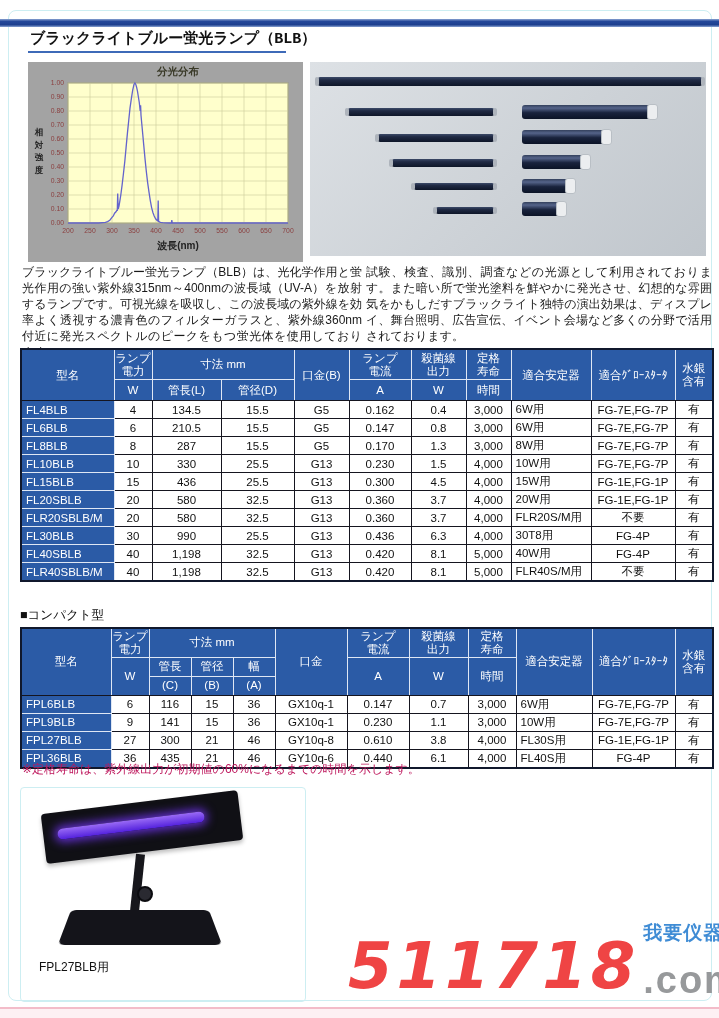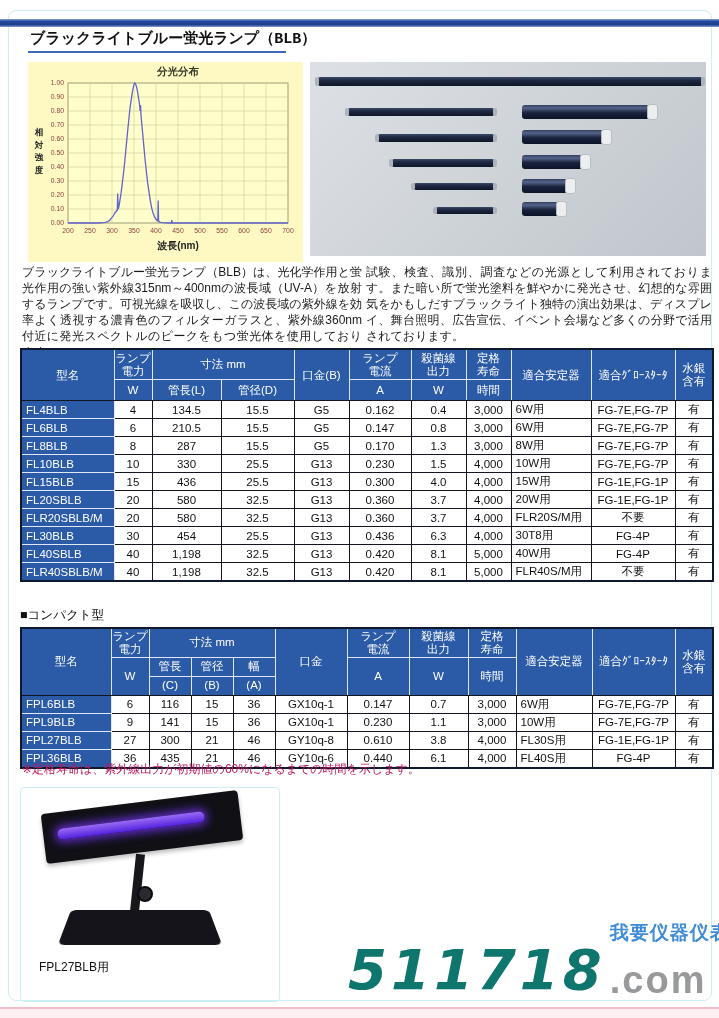--- a/index.html
+++ b/index.html
@@ -6,21 +6,21 @@
   .page{position:relative;width:719px;height:1018px;background:#ffffff;overflow:hidden;
         font-family:"Liberation Sans","DejaVu Sans",sans-serif;color:#1a1a1a;}
   .outer-frame{position:absolute;left:8px;top:10px;width:702px;height:989px;
         border:1px solid #cdeef2;border-radius:8px;}
   .top-bar{position:absolute;left:0;top:19px;width:719px;height:8px;
         background:linear-gradient(to bottom,#8aa3d2 0%,#24479a 30%,#1d3f8f 72%,#8aa3d2 100%);}
   .page-title{position:absolute;left:30px;top:29px;font-size:15px;font-weight:bold;color:#111;margin:0;font-family:Liberation Mono, monospace;}
   .title-underline{position:absolute;left:28px;top:51px;width:258px;height:2px;background:#3e6ab8;}
 
   
-  .chart-box{position:absolute;left:28px;top:62px;width:275px;height:200px;background:#fef9c3;}
+  .chart-box{position:absolute;left:28px;top:62px;width:275px;height:200px;background:#a3a3a3;}
 
   
   .tubes-photo{position:absolute;left:310px;top:62px;width:396px;height:194px;
         background:linear-gradient(135deg,#dde1e5 0%,#cdd2d7 55%,#c0c6cc 100%);}
   .tube{position:absolute;border-radius:2px;
         background:linear-gradient(to bottom,#3c4a68 0%,#202a44 35%,#0e1628 100%);}
   .tube.thin::before,.tube.thin::after{content:"";position:absolute;top:0;bottom:0;width:4px;background:#aeb4bc;}
   .tube.thin::before{left:-3px;border-radius:2px;}
   .tube.thin::after{right:-3px;border-radius:2px;}
   .tube.compact{background:linear-gradient(to bottom,#33405c 0%,#55648a 22%,#19233d 55%,#0b1326 100%);border-radius:3px;}
@@ -47,40 +47,40 @@
   #table1{left:20px;top:348px;}
   #table2{left:20px;top:627px;}
   #table1 .h1row th{height:27px;} #table1 .h2row th{height:18px;}
   #table2 .h1row th{height:25px;} #table2 .h2row th{height:16px;} #table2 .h3row th{height:16px;}
 
   .section-label{position:absolute;left:20px;top:607px;font-size:12.5px;color:#111;}
   .note-text{position:absolute;left:22px;top:761px;font-size:12px;color:#be185d;}
 
   
   .stand-box{position:absolute;left:20px;top:787px;width:258px;height:213px;
-        border:1px solid #cdeef2;border-radius:4px;}
+        border:1px solid #cdeef2;border-radius:4px;padding-left:26px;}
   .stand-photo{position:absolute;left:6px;top:4px;width:236px;height:166px;}
   .stand-head{position:absolute;left:16px;top:10px;width:198px;height:50px;background:#101015;
         transform:rotate(-7deg);border-radius:4px;box-shadow:0 3px 4px rgba(0,0,0,.25);}
   .stand-head-slot{position:absolute;left:24px;top:26px;width:158px;height:20px;background:#d9d9dd;
         transform:rotate(-7deg);border-radius:2px;}
   .stand-glow{position:absolute;left:30px;top:28px;width:148px;height:11px;
         background:linear-gradient(to bottom,#9a6bf5,#5321dd);transform:rotate(-7deg);
         border-radius:6px;box-shadow:0 0 10px 3px rgba(110,50,235,.85);}
   .stand-pole{position:absolute;left:106px;top:62px;width:9px;height:58px;background:#17171c;
         transform:rotate(6deg);}
   .stand-knob{position:absolute;left:110px;top:94px;width:12px;height:12px;border-radius:50%;
         background:#2a2a31;border:2px solid #0b0b0f;}
   .stand-base{position:absolute;left:38px;top:108px;width:150px;height:52px;background:#14141a;
         transform:perspective(220px) rotateX(48deg);border-radius:6px;}
   .stand-caption{position:absolute;left:18px;top:172px;font-size:12px;line-height:15px;color:#111;}
 
   
   .logo{position:absolute;left:348px;top:920px;display:flex;align-items:flex-end;}
-  .logo-num{font-size:56px;font-weight:bold;font-style:italic;color:#0f766e;letter-spacing:4px;
+  .logo-num{font-size:64px;font-weight:bold;font-style:italic;color:#ef4444;letter-spacing:4px;
         line-height:0.95;font-family:"DejaVu Sans","Liberation Sans",sans-serif;}
   .logo-col{display:flex;flex-direction:column;align-items:flex-start;margin-left:4px;}
   .logo-slogan{font-size:19px;font-weight:bold;color:#3f8cd5;letter-spacing:1px;white-space:nowrap;}
   .logo-tld{font-size:38px;font-weight:bold;color:#97999b;line-height:0.85;letter-spacing:2px;margin-top:18px;}
 
   .footer-line{position:absolute;left:0;top:1007px;width:719px;height:2px;background:#f3bcc9;}
   .footer-band{position:absolute;left:0;top:1009px;width:719px;height:9px;background:#fdf0f3;}
 </style>
 </head>
 <body>
@@ -259,21 +259,21 @@
           <td>FG-7E,FG-7P</td>
           <td>有</td>
         </tr>
         <tr>
           <td class="model">FL15BLB</td>
           <td>15</td>
           <td>436</td>
           <td>25.5</td>
           <td>G13</td>
           <td>0.300</td>
-          <td>4.0</td>
+          <td>4.5</td>
           <td>4,000</td>
           <td class="la">15W用</td>
           <td>FG-1E,FG-1P</td>
           <td>有</td>
         </tr>
         <tr>
           <td class="model">FL20SBLB</td>
           <td>20</td>
           <td>580</td>
           <td>32.5</td>
@@ -294,21 +294,21 @@
           <td>0.360</td>
           <td>3.7</td>
           <td>4,000</td>
           <td class="la">FLR20S/M用</td>
           <td>不要</td>
           <td>有</td>
         </tr>
         <tr>
           <td class="model">FL30BLB</td>
           <td>30</td>
-          <td>454</td>
+          <td>990</td>
           <td>25.5</td>
           <td>G13</td>
           <td>0.436</td>
           <td>6.3</td>
           <td>4,000</td>
           <td class="la">30T8用</td>
           <td>FG-4P</td>
           <td>有</td>
         </tr>
         <tr>

